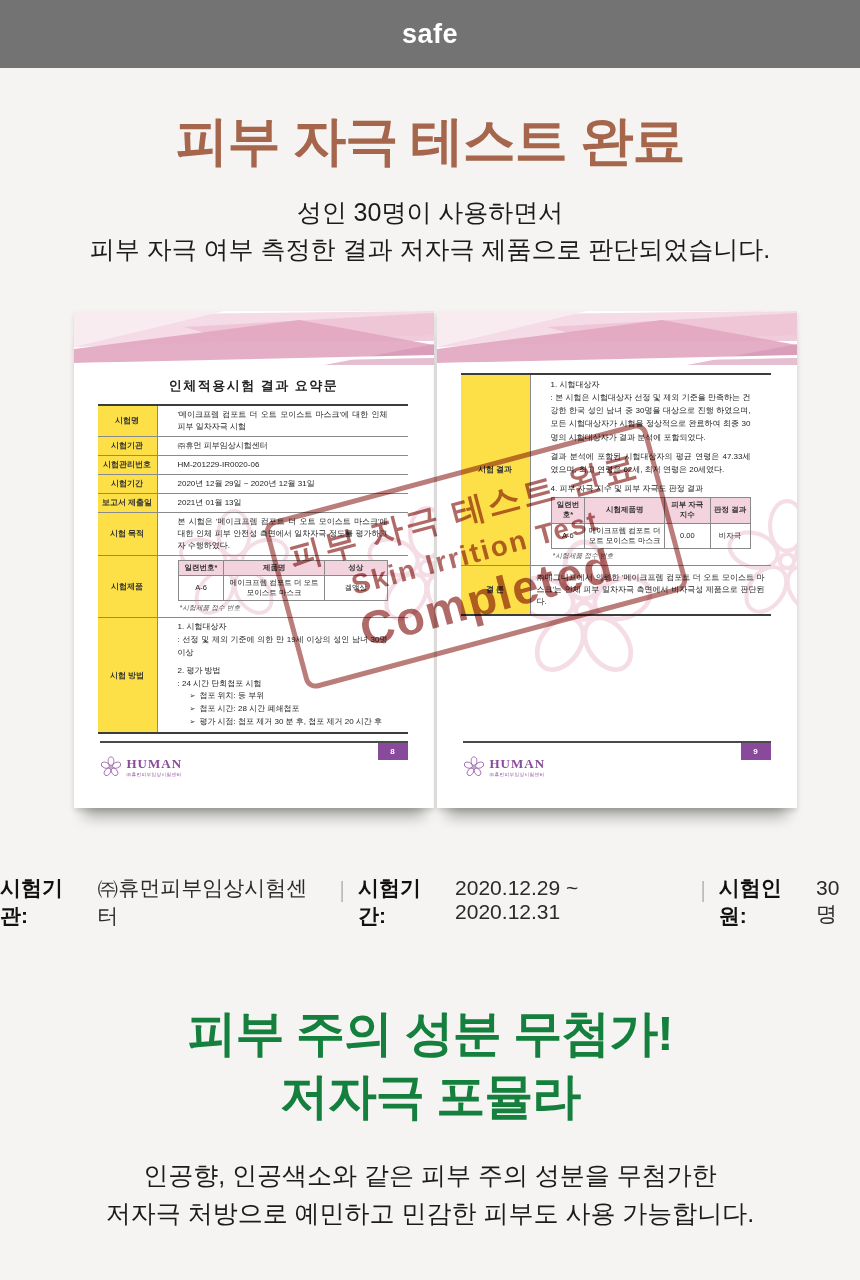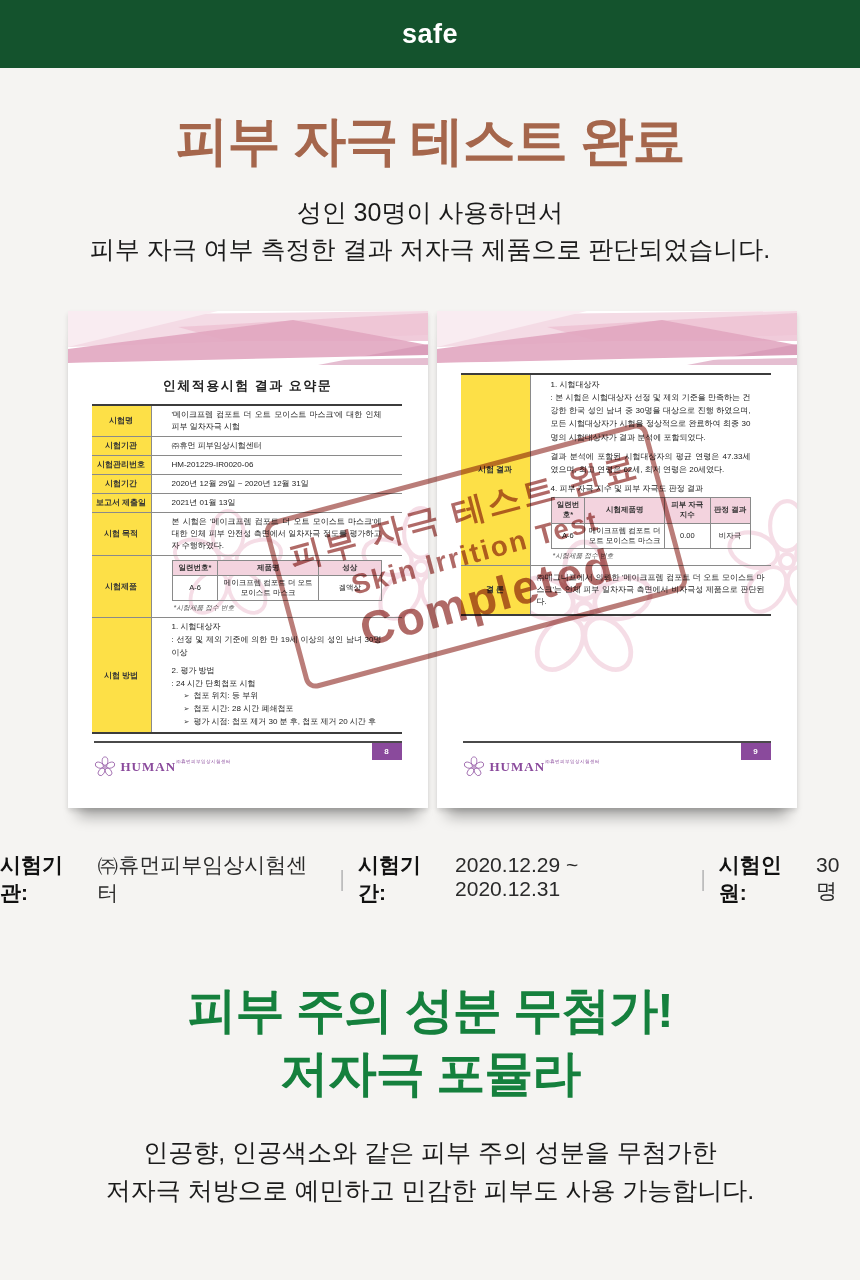--- a/index.html
+++ b/index.html
@@ -2,33 +2,33 @@
 <html><head>
 <meta charset="utf-8">
 <style>
   * { margin:0; padding:0; box-sizing:border-box; }
   html,body { width:860px; }
   body {
     height:1280px; background:#f5f4f2; overflow:hidden;
     font-family:"Liberation Sans","DejaVu Sans",sans-serif; color:#1c1c1c;
   }
   
-  .banner { height:68px; background:#14532d; display:flex; align-items:center; justify-content:center; }
+  .banner { height:68px; background:#737373; display:flex; align-items:center; justify-content:center; }
   .banner-label { color:#fff; font-size:27px; font-weight:bold; letter-spacing:.5px; }
 
   
   .hero { text-align:center; padding-top:44px; }
   .hero-title { font-size:53px; font-weight:800; color:#a5664c; letter-spacing:-1px; line-height:1.1; }
   .hero-sub { margin-top:24px; font-size:25px; color:#1b1b1b; line-height:1.45; }
 
   
   .docs-row { position:relative; width:733px; margin:44px auto 0; height:500px; }
   .doc { position:absolute; top:0; width:360px; height:497px; background:#fff; overflow:hidden;
          box-shadow:0 3px 5px rgba(0,0,0,.12), 0 18px 14px -10px rgba(0,0,0,.33); }
-  .doc-left { left:4px; } .doc-right { right:0; }
+  .doc-left { left:10px; } .doc-right { right:0; }
   .doc-header { display:block; width:100%; height:54px; }
   .doc-inner { position:relative; z-index:1; }
   .doc-title { text-align:center; font-weight:bold; font-size:13px; color:#222; margin:12px 0 9px; letter-spacing:1.5px; }
 
   .rtable { margin:0 26px 0 24px; border-top:2px solid #3c3c3c; border-bottom:2px solid #3c3c3c; }
   .trow { display:flex; align-items:stretch; border-bottom:1px solid #8a8a8a; }
   .trow:last-child { border-bottom:none; }
   .tlabel { width:60px; flex:0 0 60px; background:#fde047; display:flex; align-items:center; justify-content:center;
             text-align:center; font-weight:bold; font-size:8px; color:#333; border-right:1px solid #8a8a8a; padding:3px 2px; }
   .tvalue { flex:1; padding:3px 20px; font-size:8px; line-height:1.5; color:#222; text-align:justify; }
@@ -46,38 +46,38 @@
 
   .para { font-size:8px; line-height:1.65; color:#222; text-align:justify; margin-bottom:6px; }
 
   
   .doc-footer { position:absolute; left:26px; right:26px; bottom:30px; z-index:2; }
   .footer-rule { border-top:2px solid #4a4a4a; position:relative; }
   .page-badge { position:absolute; right:0; top:0; width:30px; height:17px; background:#8a4a9c; color:#fff;
                 font-size:8px; font-weight:bold; display:flex; align-items:center; justify-content:center; }
   .logo-row { margin-top:13px; display:flex; align-items:center; gap:5px; color:#8a4a9c; }
   .logo-flower { width:22px; height:22px; color:#8a4a9c; }
-  .logo-texts { display:flex; flex-direction:row; }
+  .logo-texts { display:flex; flex-direction:column; }
   .logo-name { font-family:"Liberation Serif","DejaVu Serif",serif; font-size:13px; font-weight:bold; letter-spacing:1px; }
   .logo-sub { font-size:4.6px; letter-spacing:.4px; }
 
   
   .flower { position:absolute; color:#eec3d3; opacity:.55; z-index:0; }
 
   
   .stamp { position:absolute; left:214px; top:158px; width:396px; transform:rotate(-15deg); z-index:6;
            border:5px solid rgba(171,96,91,.82); border-radius:12px; padding:14px 8px 12px; text-align:center;
            color:rgba(167,90,86,.9); mix-blend-mode:multiply; }
   .stamp-ko { font-size:33px; font-weight:800; letter-spacing:3px; }
   .stamp-en1 { font-size:28px; font-weight:bold; margin-top:4px; letter-spacing:2px; }
   .stamp-en2 { font-size:47px; font-weight:800; margin-top:2px; letter-spacing:2px; }
 
   
   .info-bar { margin-top:40px; display:flex; justify-content:center; align-items:center; gap:13px; font-size:21px; }
-  .info-item { display:flex; gap:7px; align-items:baseline; }
+  .info-item { display:flex; gap:7px; align-items:baseline;margin-top:23px; }
   .info-label { font-weight:bold; color:#111; }
   .info-value { color:#2a2a2a; }
   .info-sep { color:#bdbdbd; font-size:22px; }
 
   
   .sec2 { margin-top:72px; text-align:center; }
   .sec2-title { font-size:49px; font-weight:800; color:#15803d; line-height:1.3; letter-spacing:-1px; }
   .sec2-sub { margin-top:28px; font-size:25px; color:#1b1b1b; line-height:1.5; }
 </style>
 </head>

